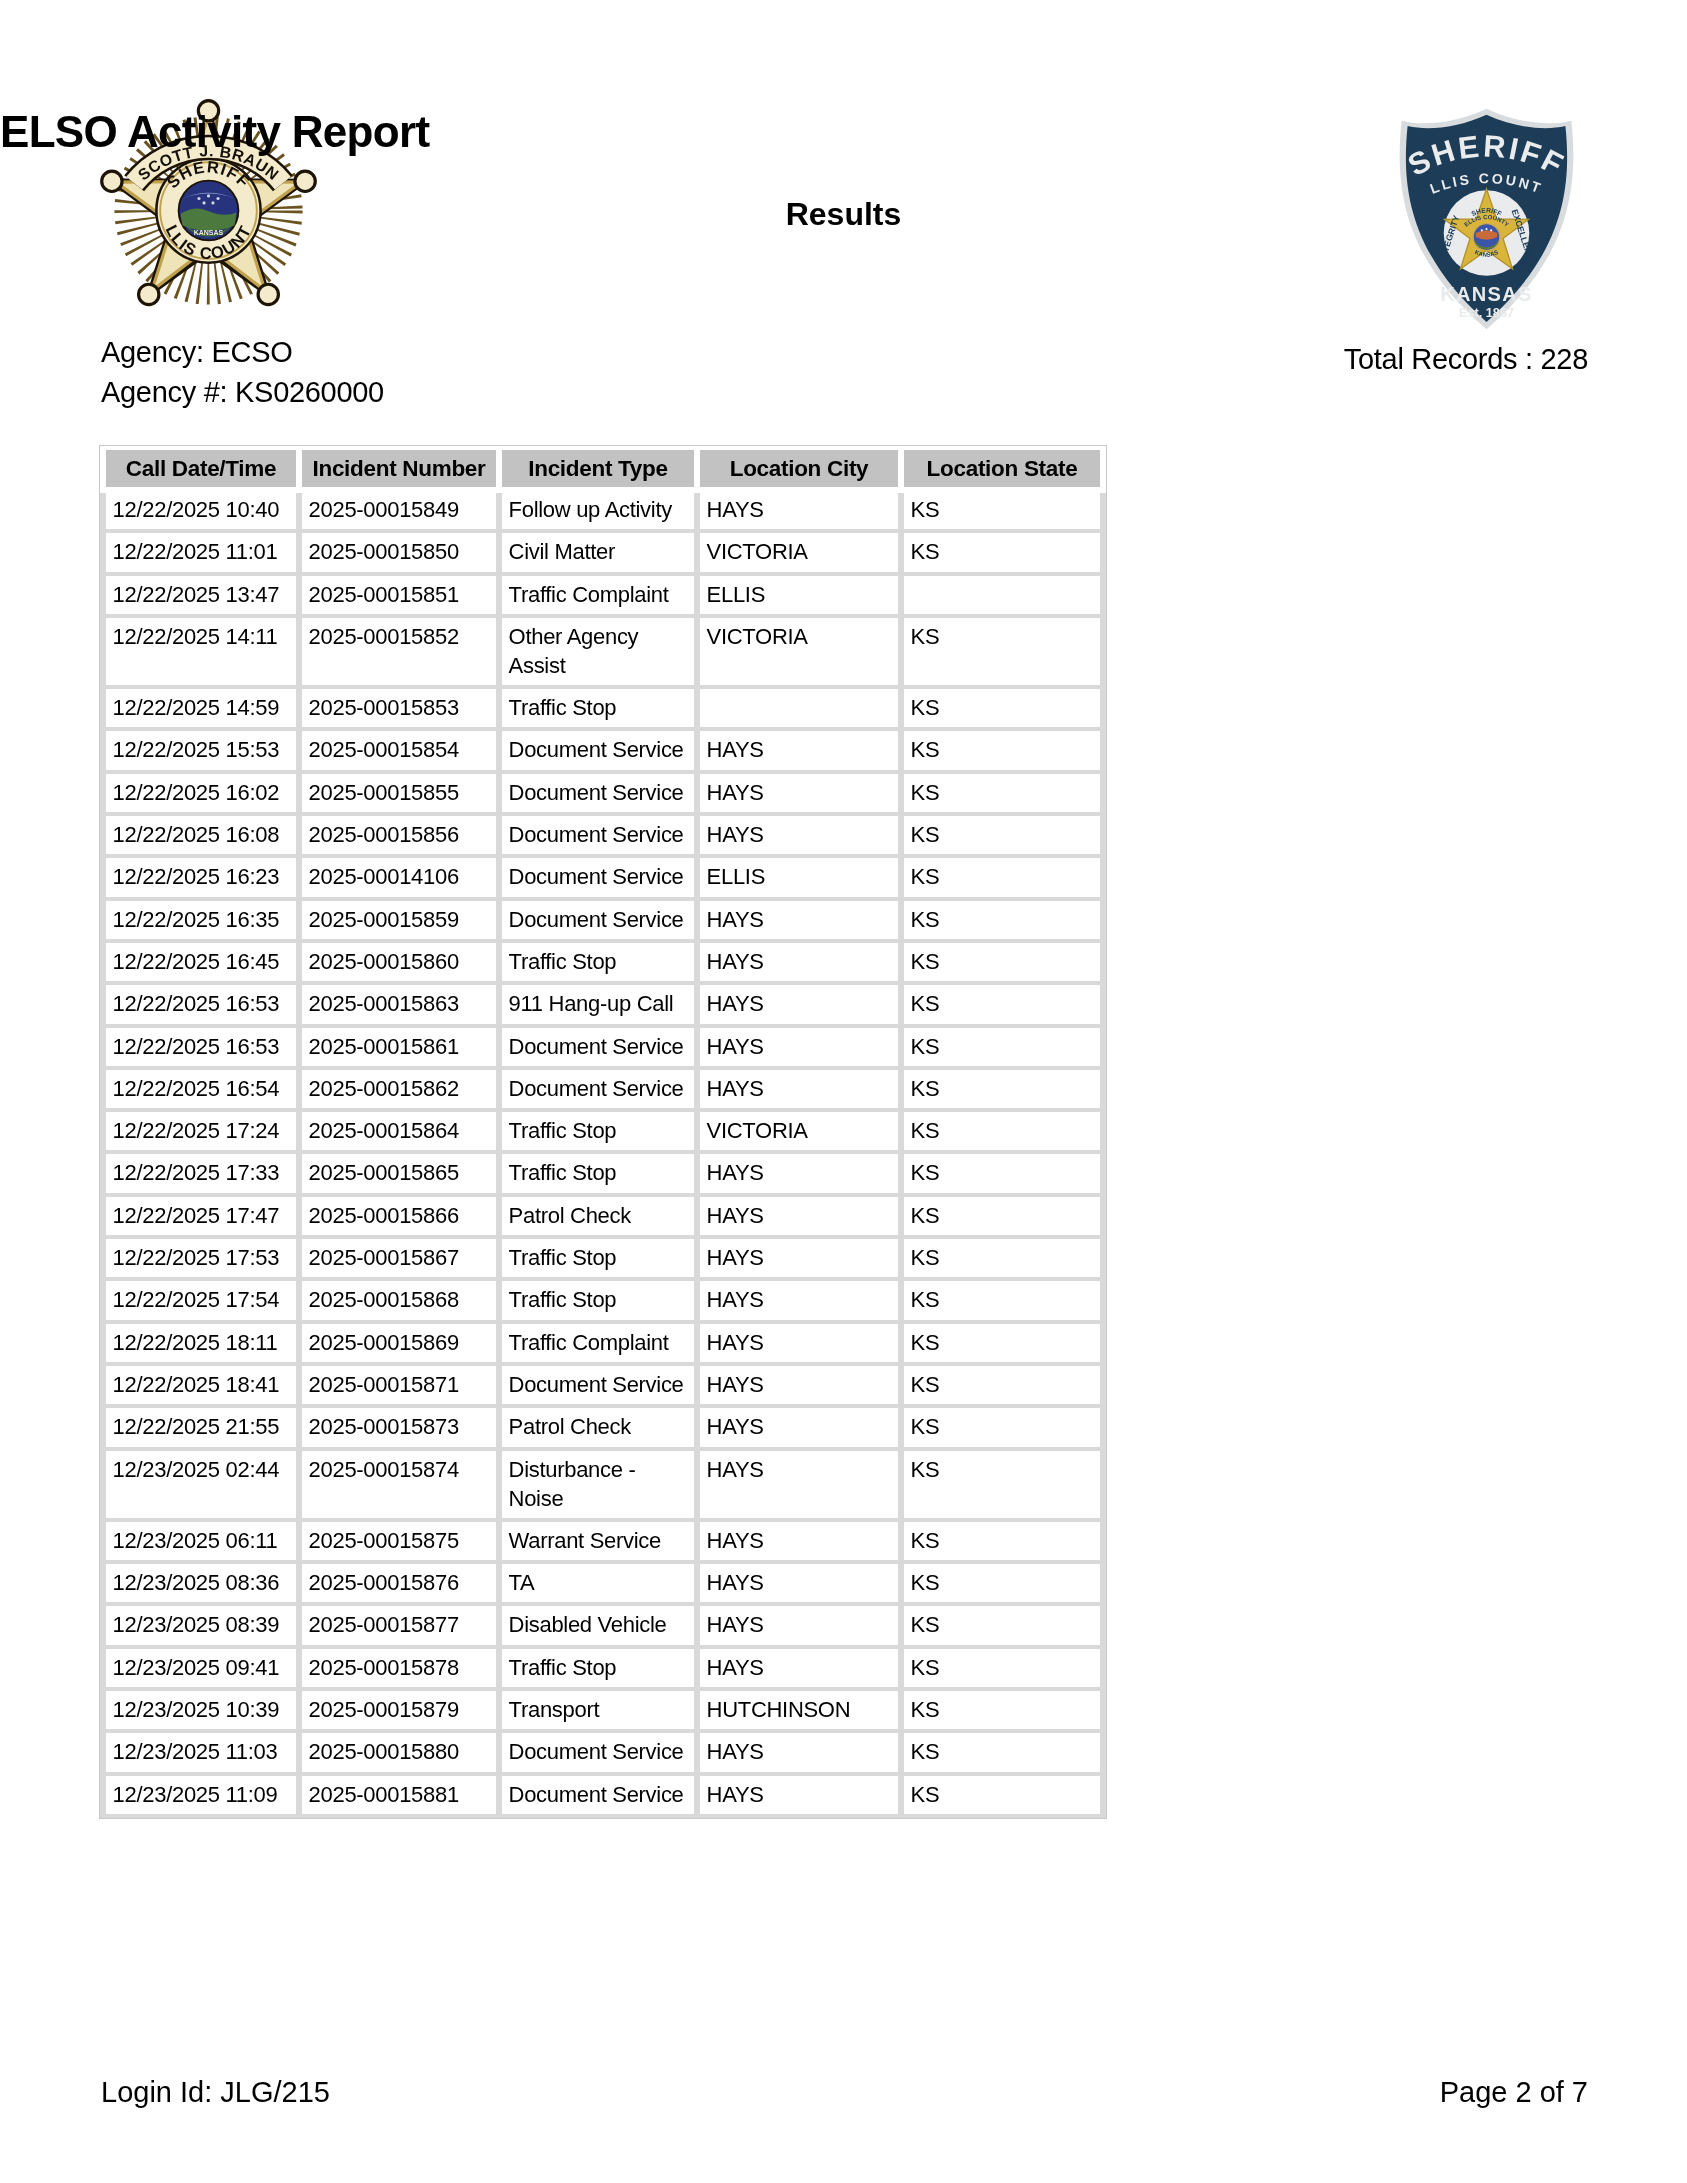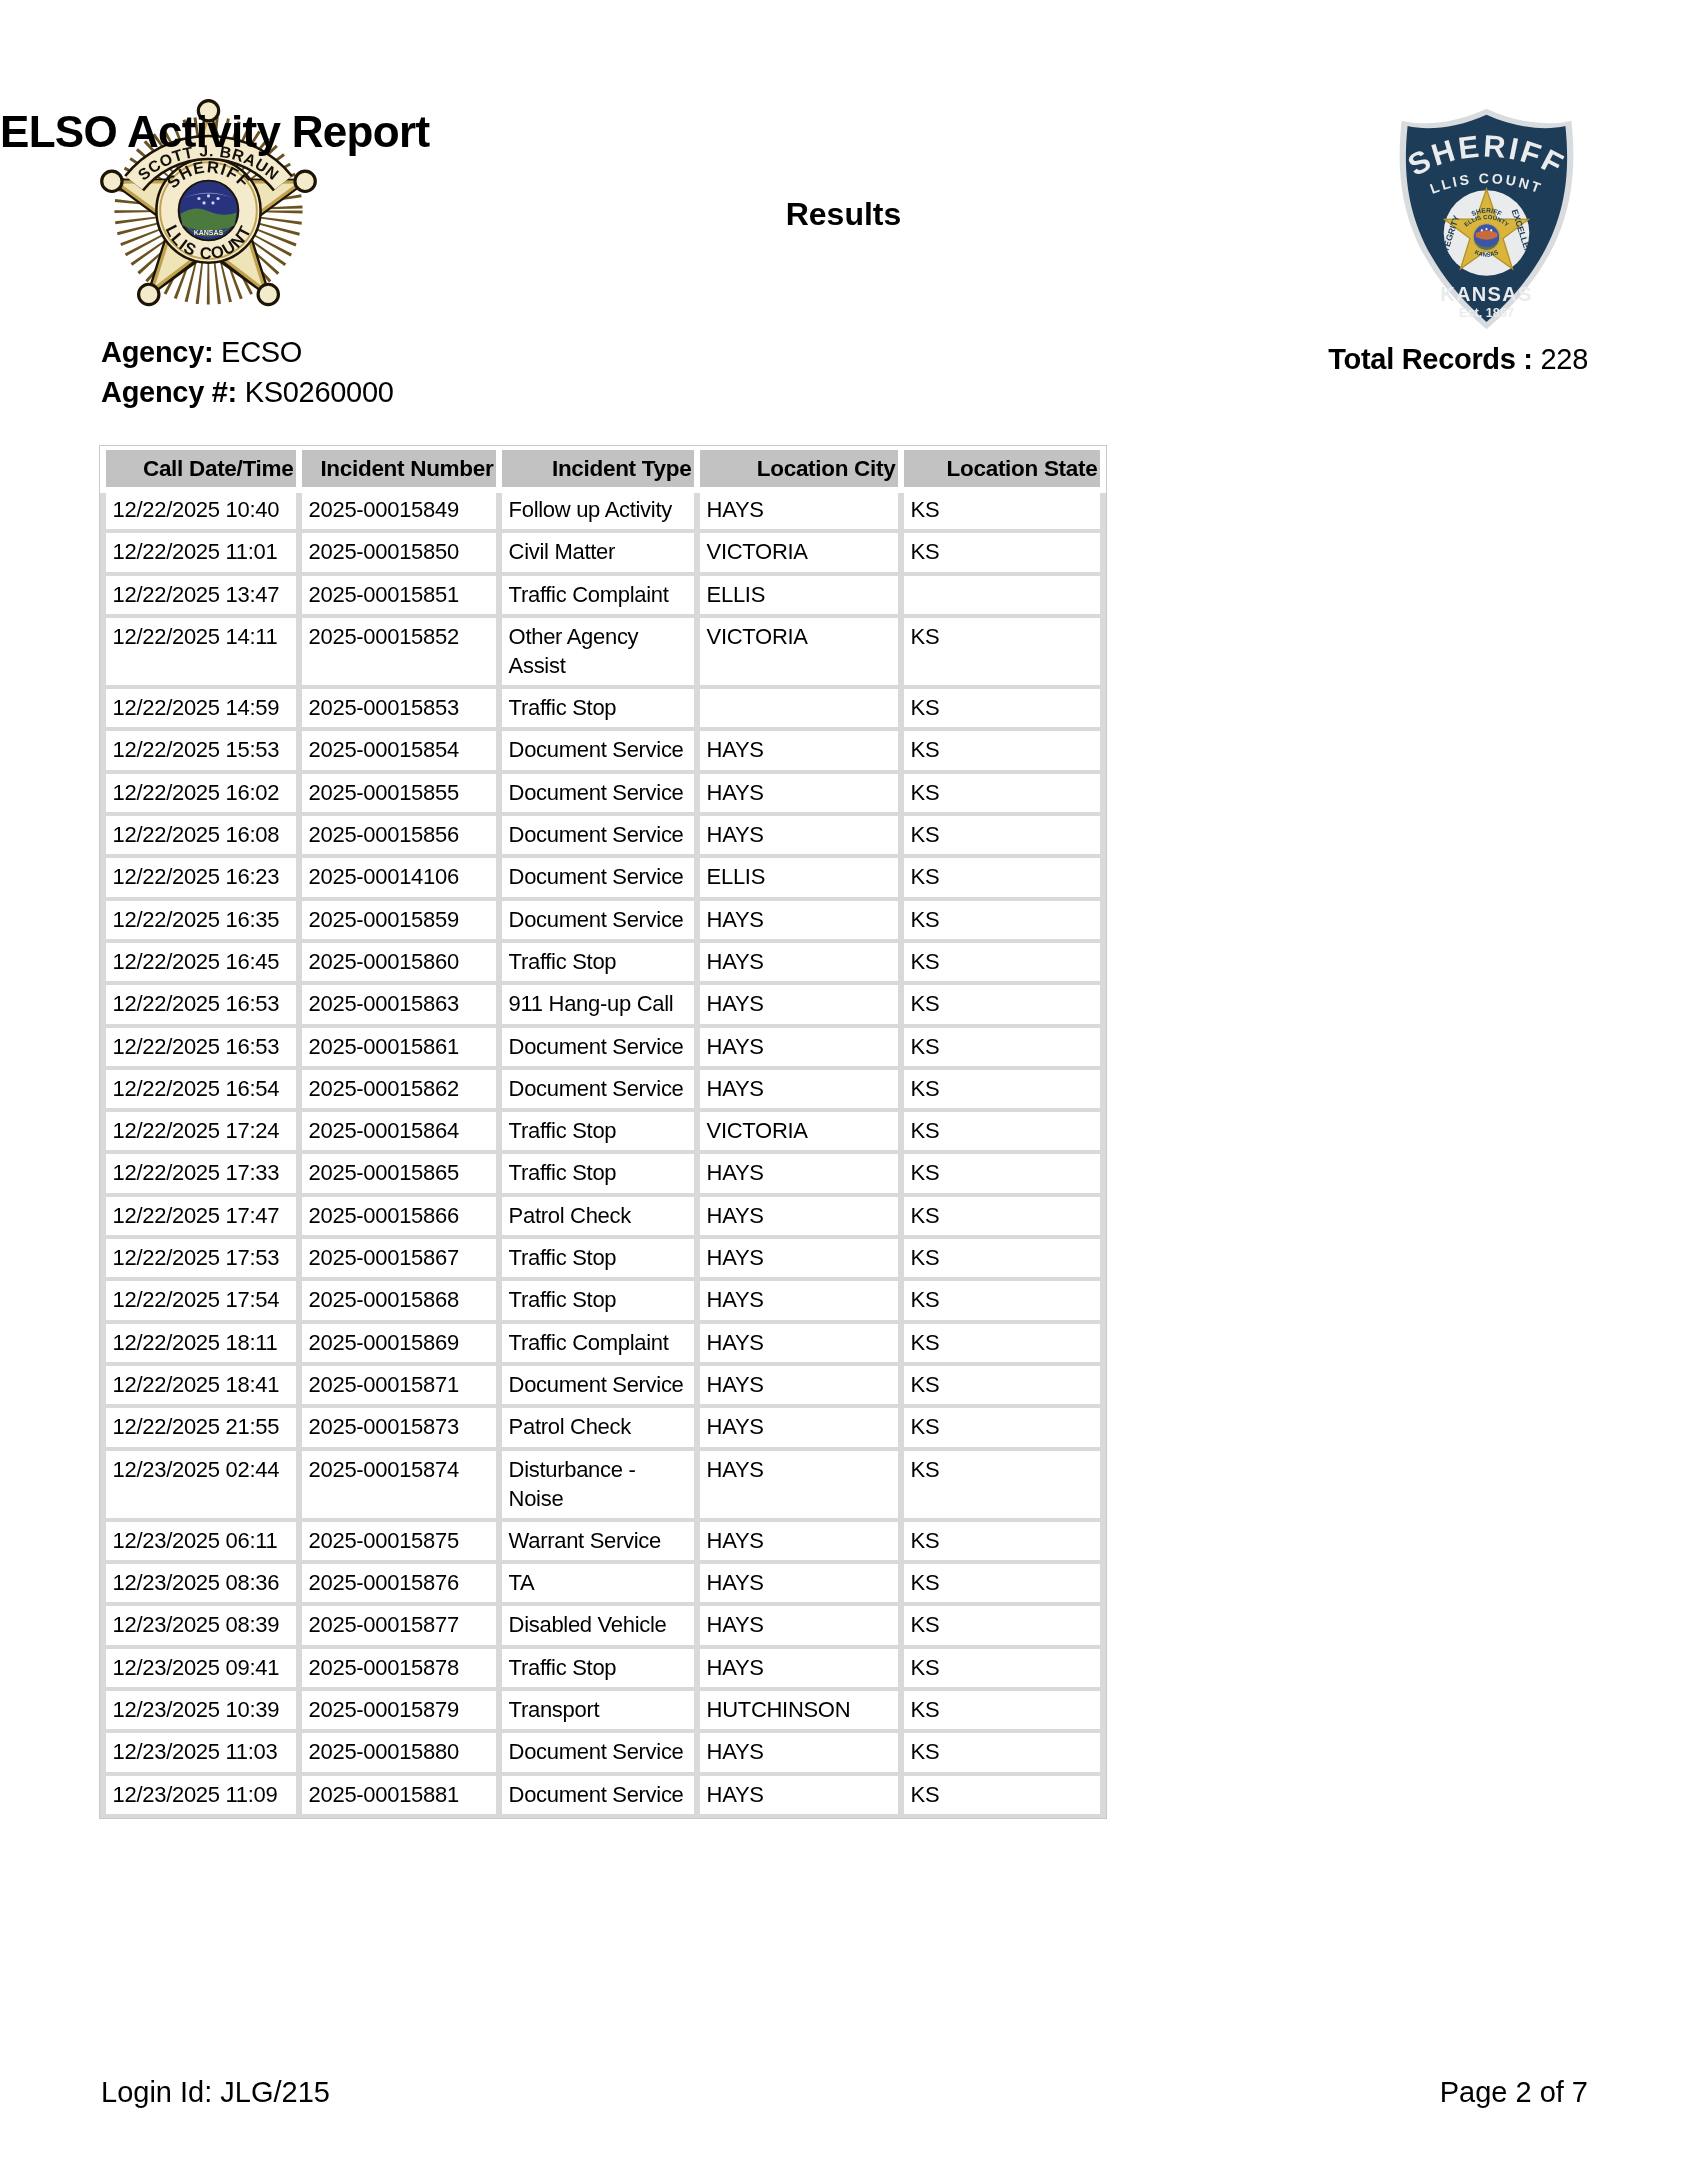--- a/index.html
+++ b/index.html
@@ -17,33 +17,33 @@
     text-align:center; font-size:32px; font-weight:bold;
   }
   .agency-block {
     position:absolute; left:101px; top:332px;
     font-size:29px; line-height:40px; letter-spacing:-0.3px;
   }
   .print-block {
     position:absolute; right:99px; top:339px; text-align:right;
     font-size:29px; line-height:40px; letter-spacing:-0.3px;
   }
-  .lbl { font-weight:bold;text-align:center; }
+  .lbl { font-weight:normal;text-align:center; }
   .badge-left { position:absolute; left:96px; top:99px; }
   .patch-right { position:absolute; left:1393px; top:106px; }
 
   table.report {
     position:absolute; left:99px; top:445px; width:999px;
     table-layout:fixed; border-collapse:separate; border-spacing:6px 4.6px;
     background:linear-gradient(to bottom, #ffffff 0px, #ffffff 47px, #d9d9d9 47px);
     border:1.3px solid #c9c9c9;
   }
   table.report th {
     background:#c2c2c2; font-size:22.5px; font-weight:bold; height:37px;
-    text-align:right; vertical-align:middle; padding:0 2.6px; letter-spacing:-0.3px;
+    text-align:center; vertical-align:middle; padding:0 2.6px; letter-spacing:-0.3px;
   }
   table.report td {
     background:#ffffff; font-size:22px; line-height:29px; letter-spacing:-0.3px;
     vertical-align:top; text-align:left; padding:4px 4px 5.3px 6.6px; height:29px;
   }
   .footer-left  { position:absolute; left:101px;  top:2076px; font-size:29px; }
   .footer-right { position:absolute; right:99px; top:2076px; font-size:29px; }
   svg text { font-family:"Liberation Sans", sans-serif; }
 </style>
 </head>

